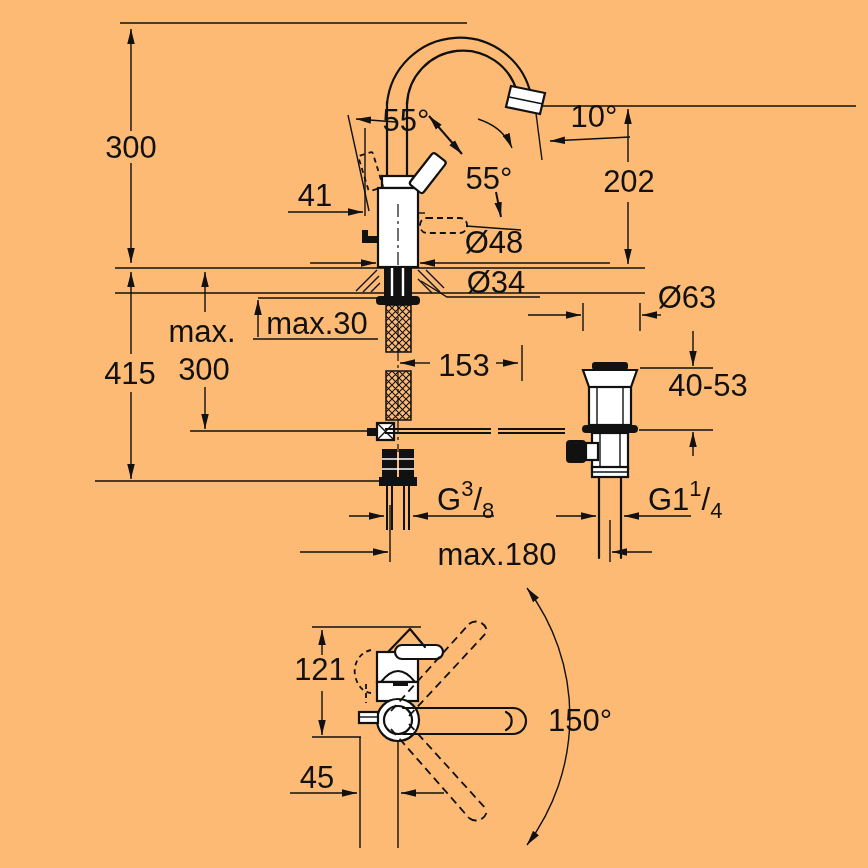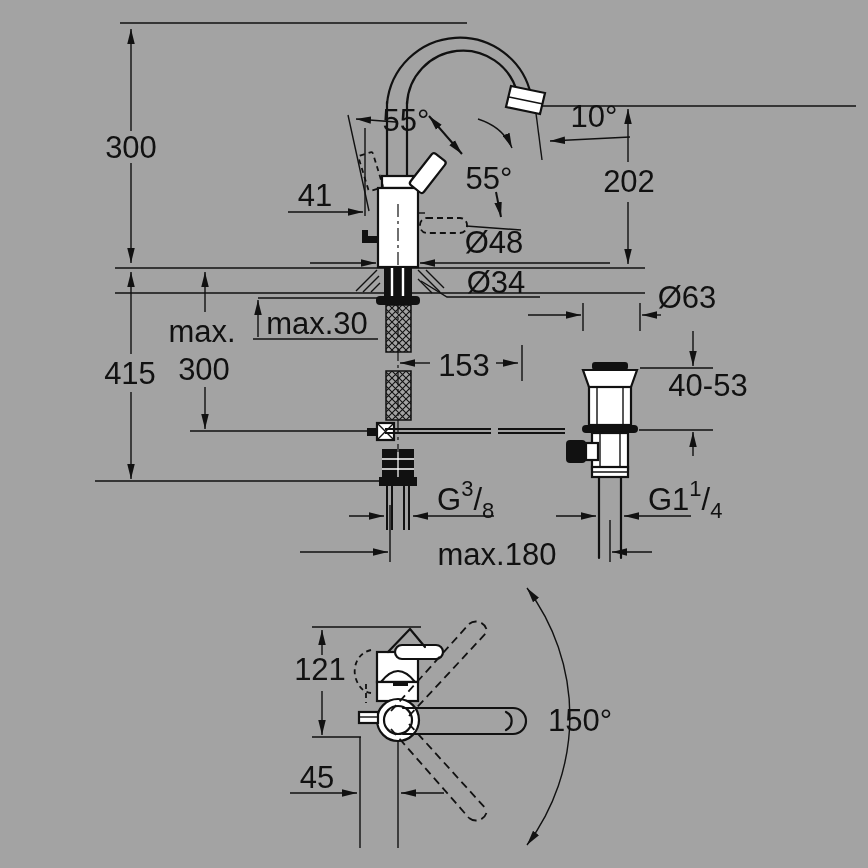--- a/index.html
+++ b/index.html
@@ -1,16 +1,16 @@
 <!DOCTYPE html>
 <html><head>
 <meta charset="utf-8">
 <style>
   html,body{margin:0;padding:0;background:#ffffff;}
-  .stage{width:868px;height:868px;position:relative;background:#a3a3a3;overflow:hidden;}
+  .stage{width:868px;height:868px;position:relative;background:#fdba74;overflow:hidden;}
   svg{display:block;}
   svg text{font-family:"Liberation Sans","DejaVu Sans",sans-serif;fill:#111;}
   .lbl{font-size:31px;}
   .sup{font-size:22px;}
   .obj{stroke:#111;stroke-width:2.2;fill:none;stroke-linecap:round;}
   .objthin{stroke:#111;stroke-width:1.4;fill:none;}
   .dim{stroke:#111;stroke-width:1.4;fill:none;}
   .dimthick{stroke:#111;stroke-width:2;fill:none;}
   .cl{stroke:#111;stroke-width:1.2;fill:none;stroke-dasharray:13 4 3 4;}
   .solid{fill:#111;stroke:none;}

